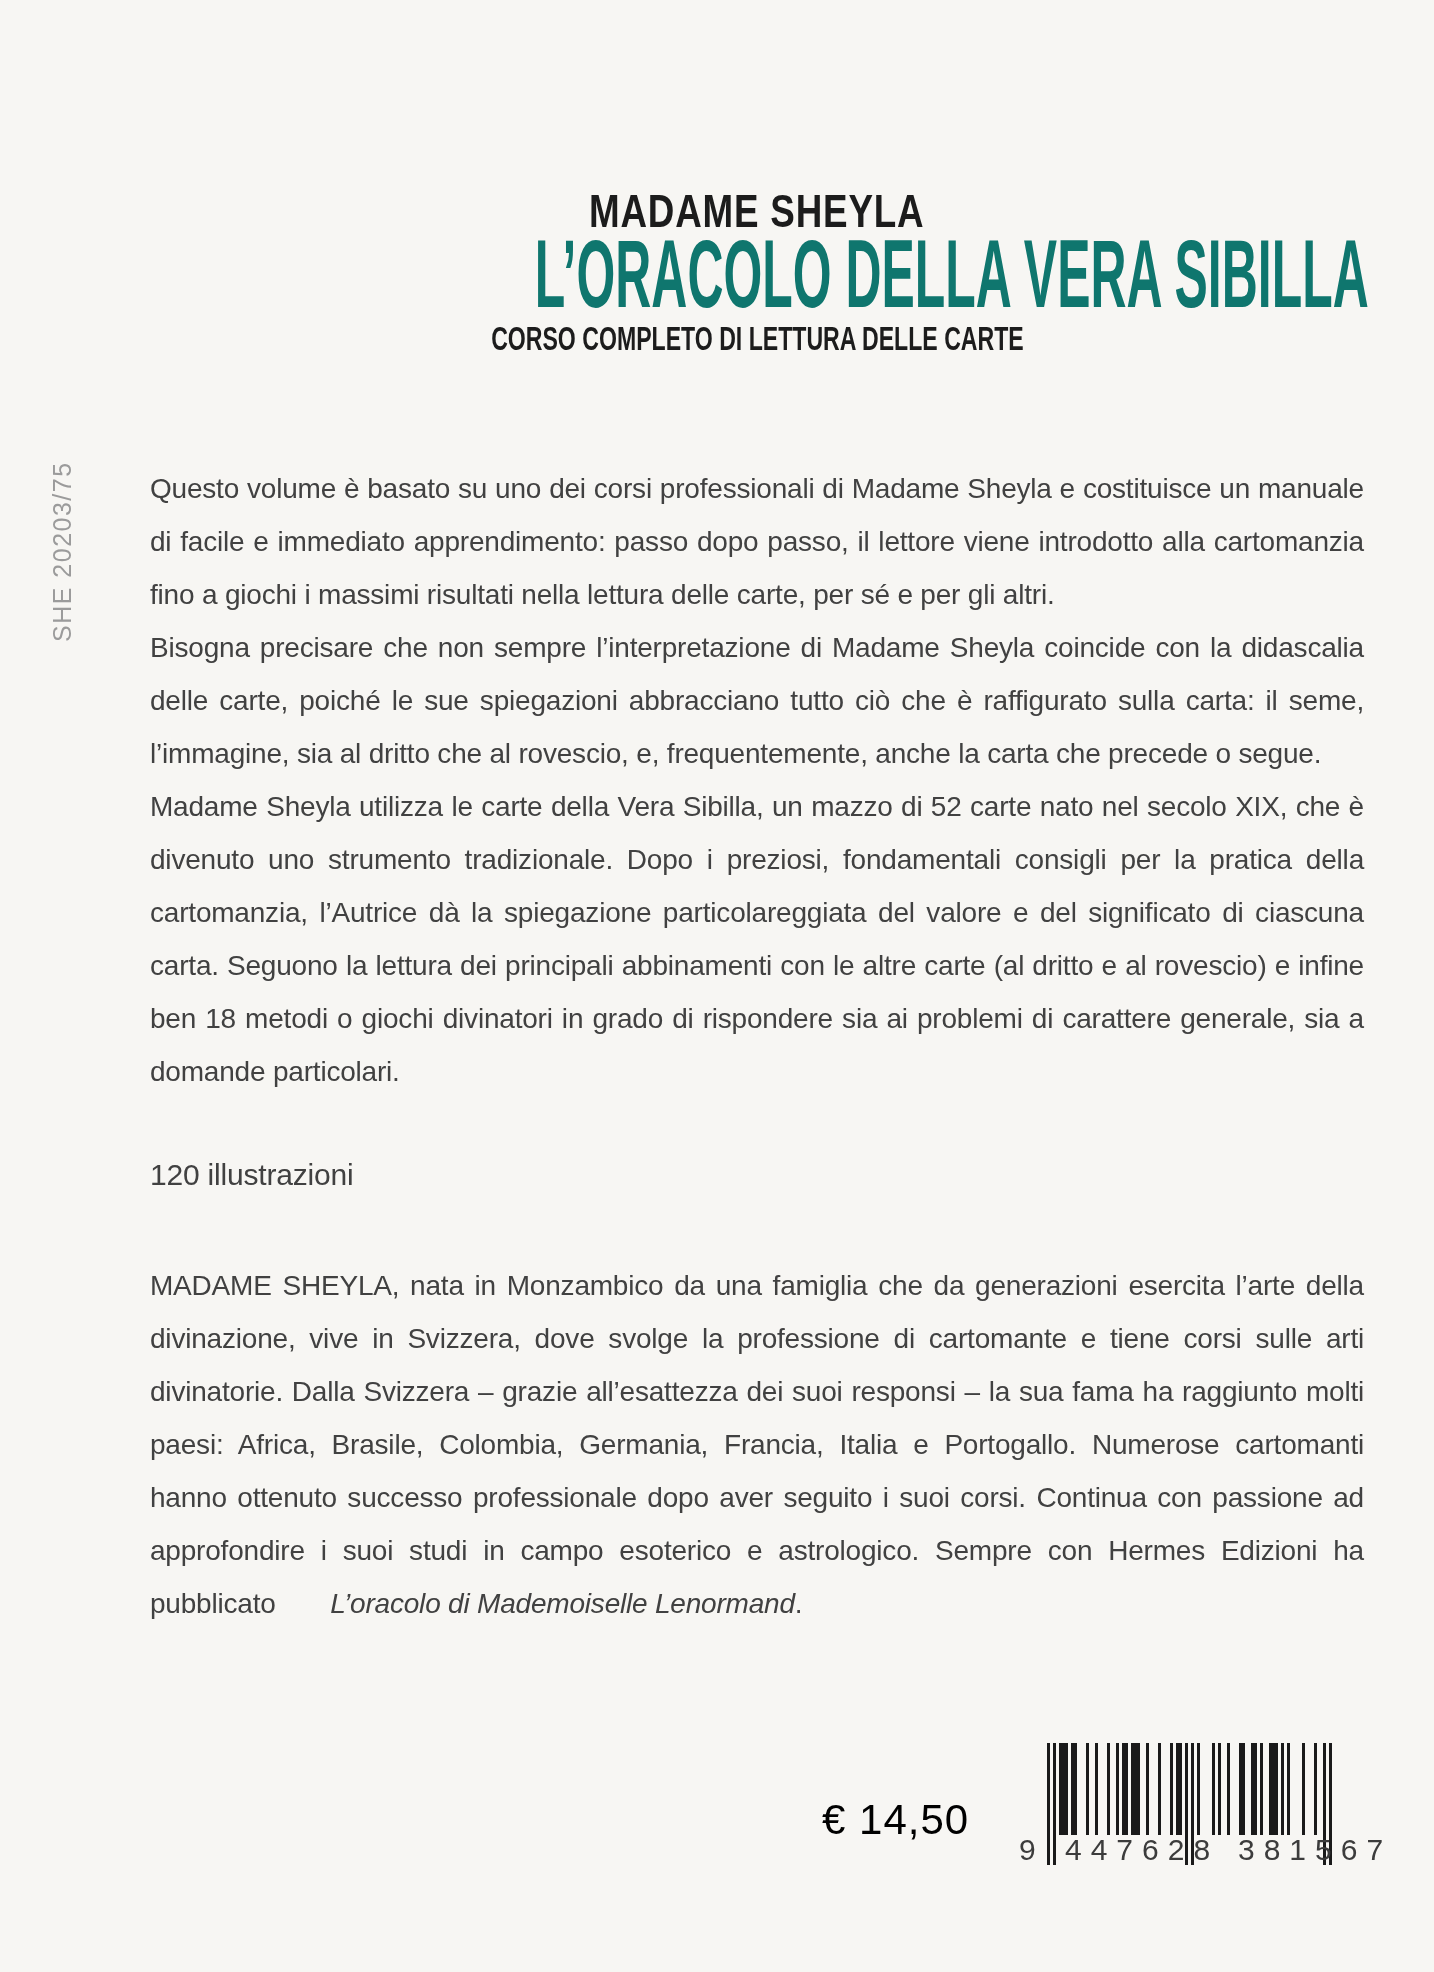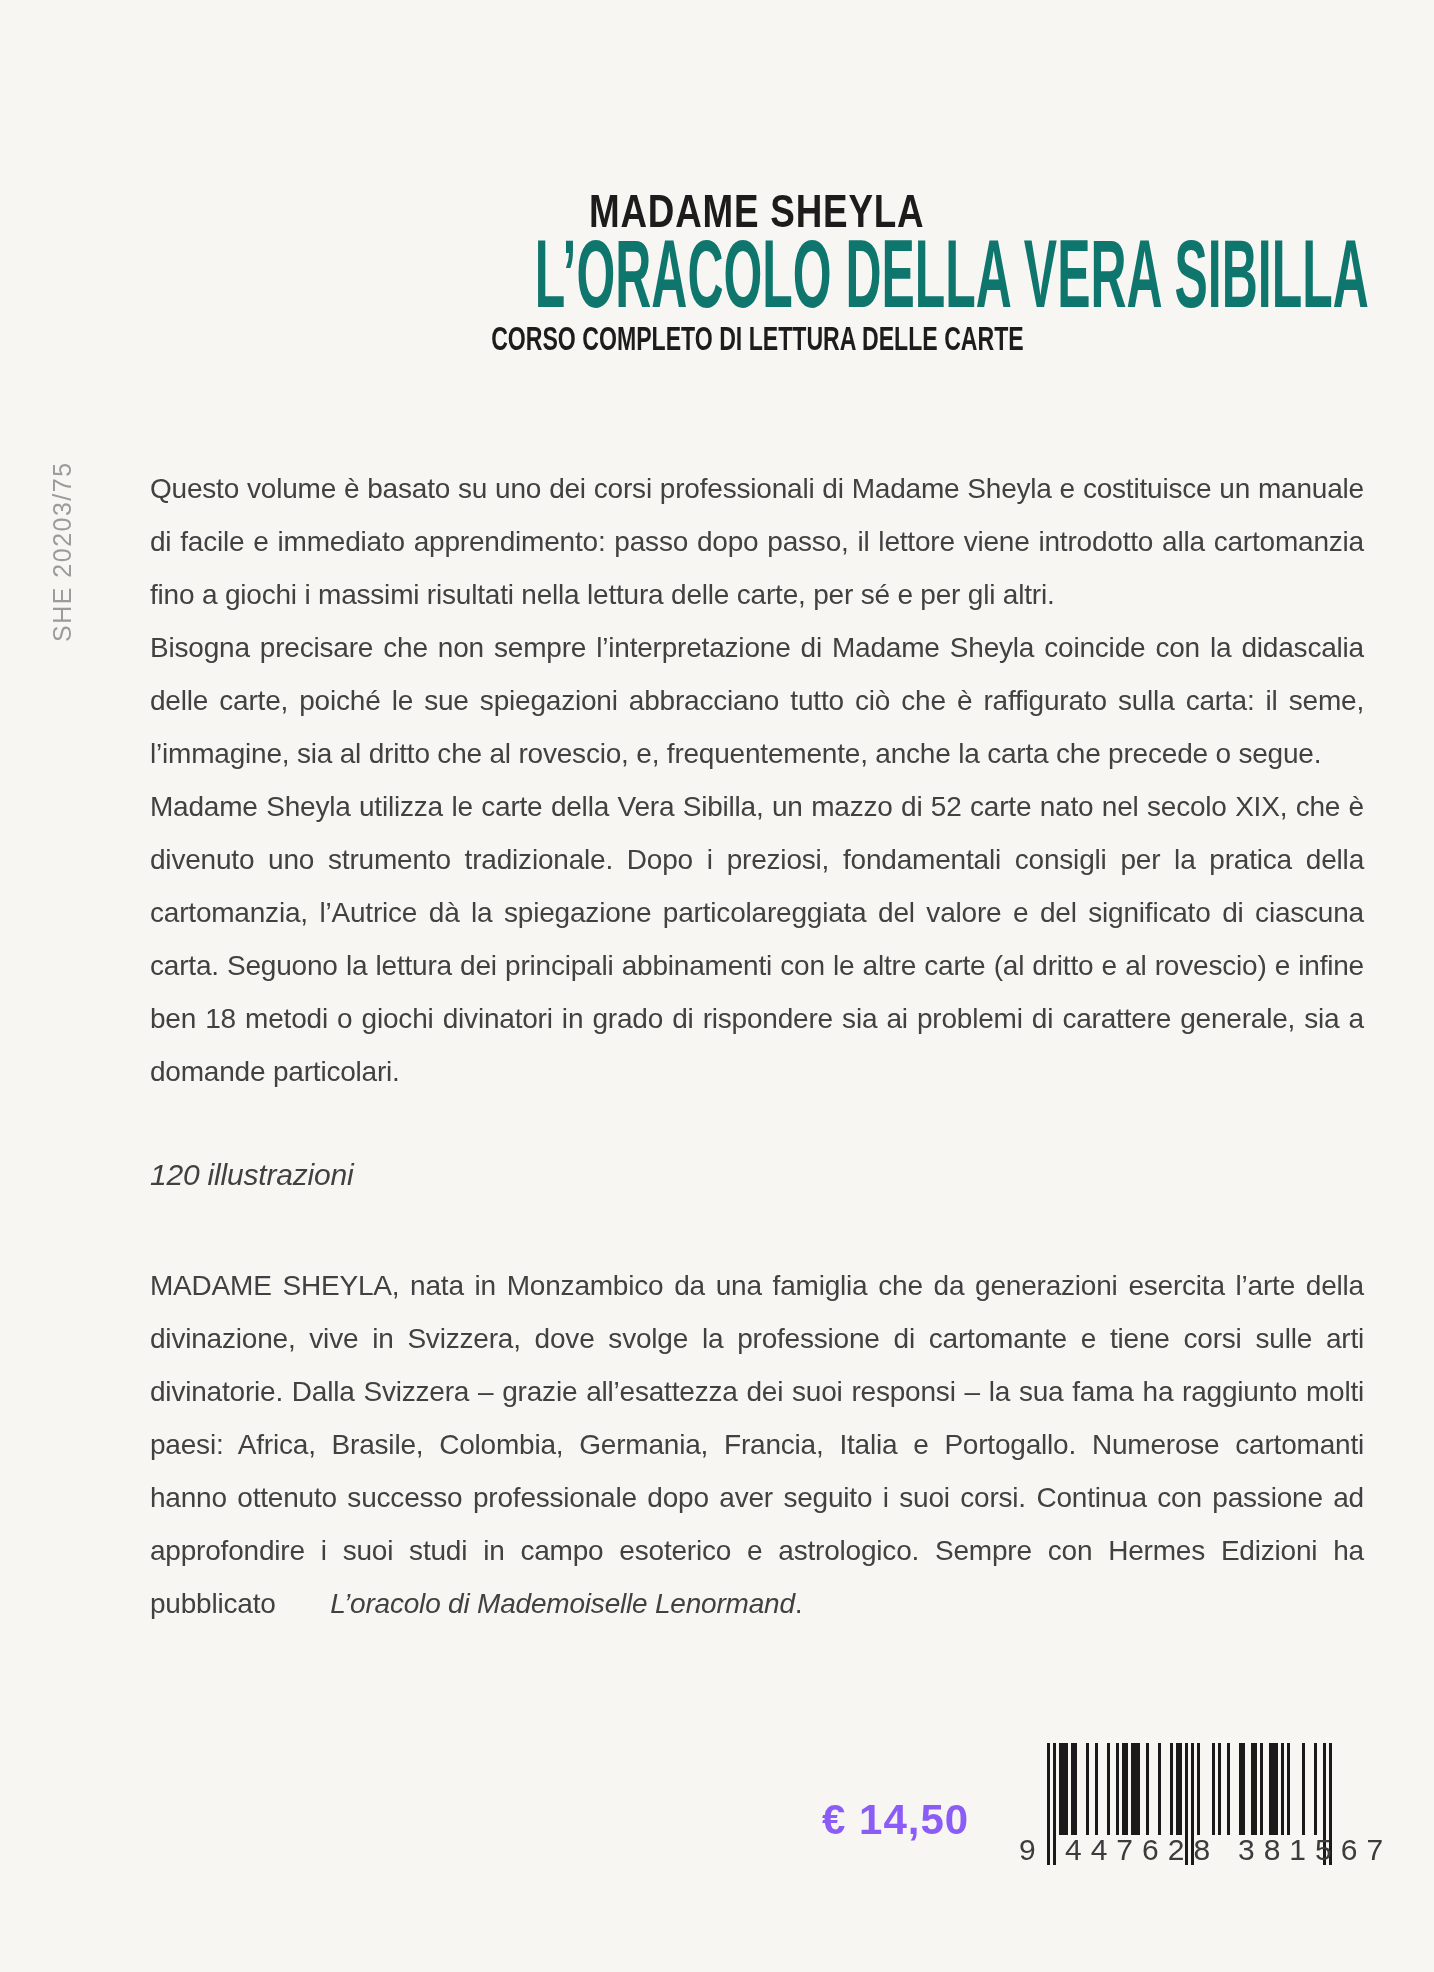--- a/index.html
+++ b/index.html
@@ -79,37 +79,36 @@
     font-size: 28px;
     line-height: 53px;
     letter-spacing: -0.2px;
   }
   .text-column p {
     margin: 0;
     text-align: justify;
   }
   .illustrations-note {
     margin-top: 50px !important;
-    font-style: italic;
     font-size: 30px;
     text-align: left !important;
   }
   .bio {
     margin-top: 58px !important;
   }
   .bio .cited { font-style: italic; margin-left: 47px; }
 
   
   .price {
     position: absolute;
     left: 822px;
     top: 1796px;
     font-size: 42px;
-    font-weight: bold;
-    color: #8b5cf6;
+    font-weight: normal;
+    color: #000000;
     letter-spacing: 1px;
   }
   .barcode {
     position: absolute;
     left: 1047px;
     top: 1743px;
     width: 285px;
     height: 125px;
   }
   .barcode .bars {

